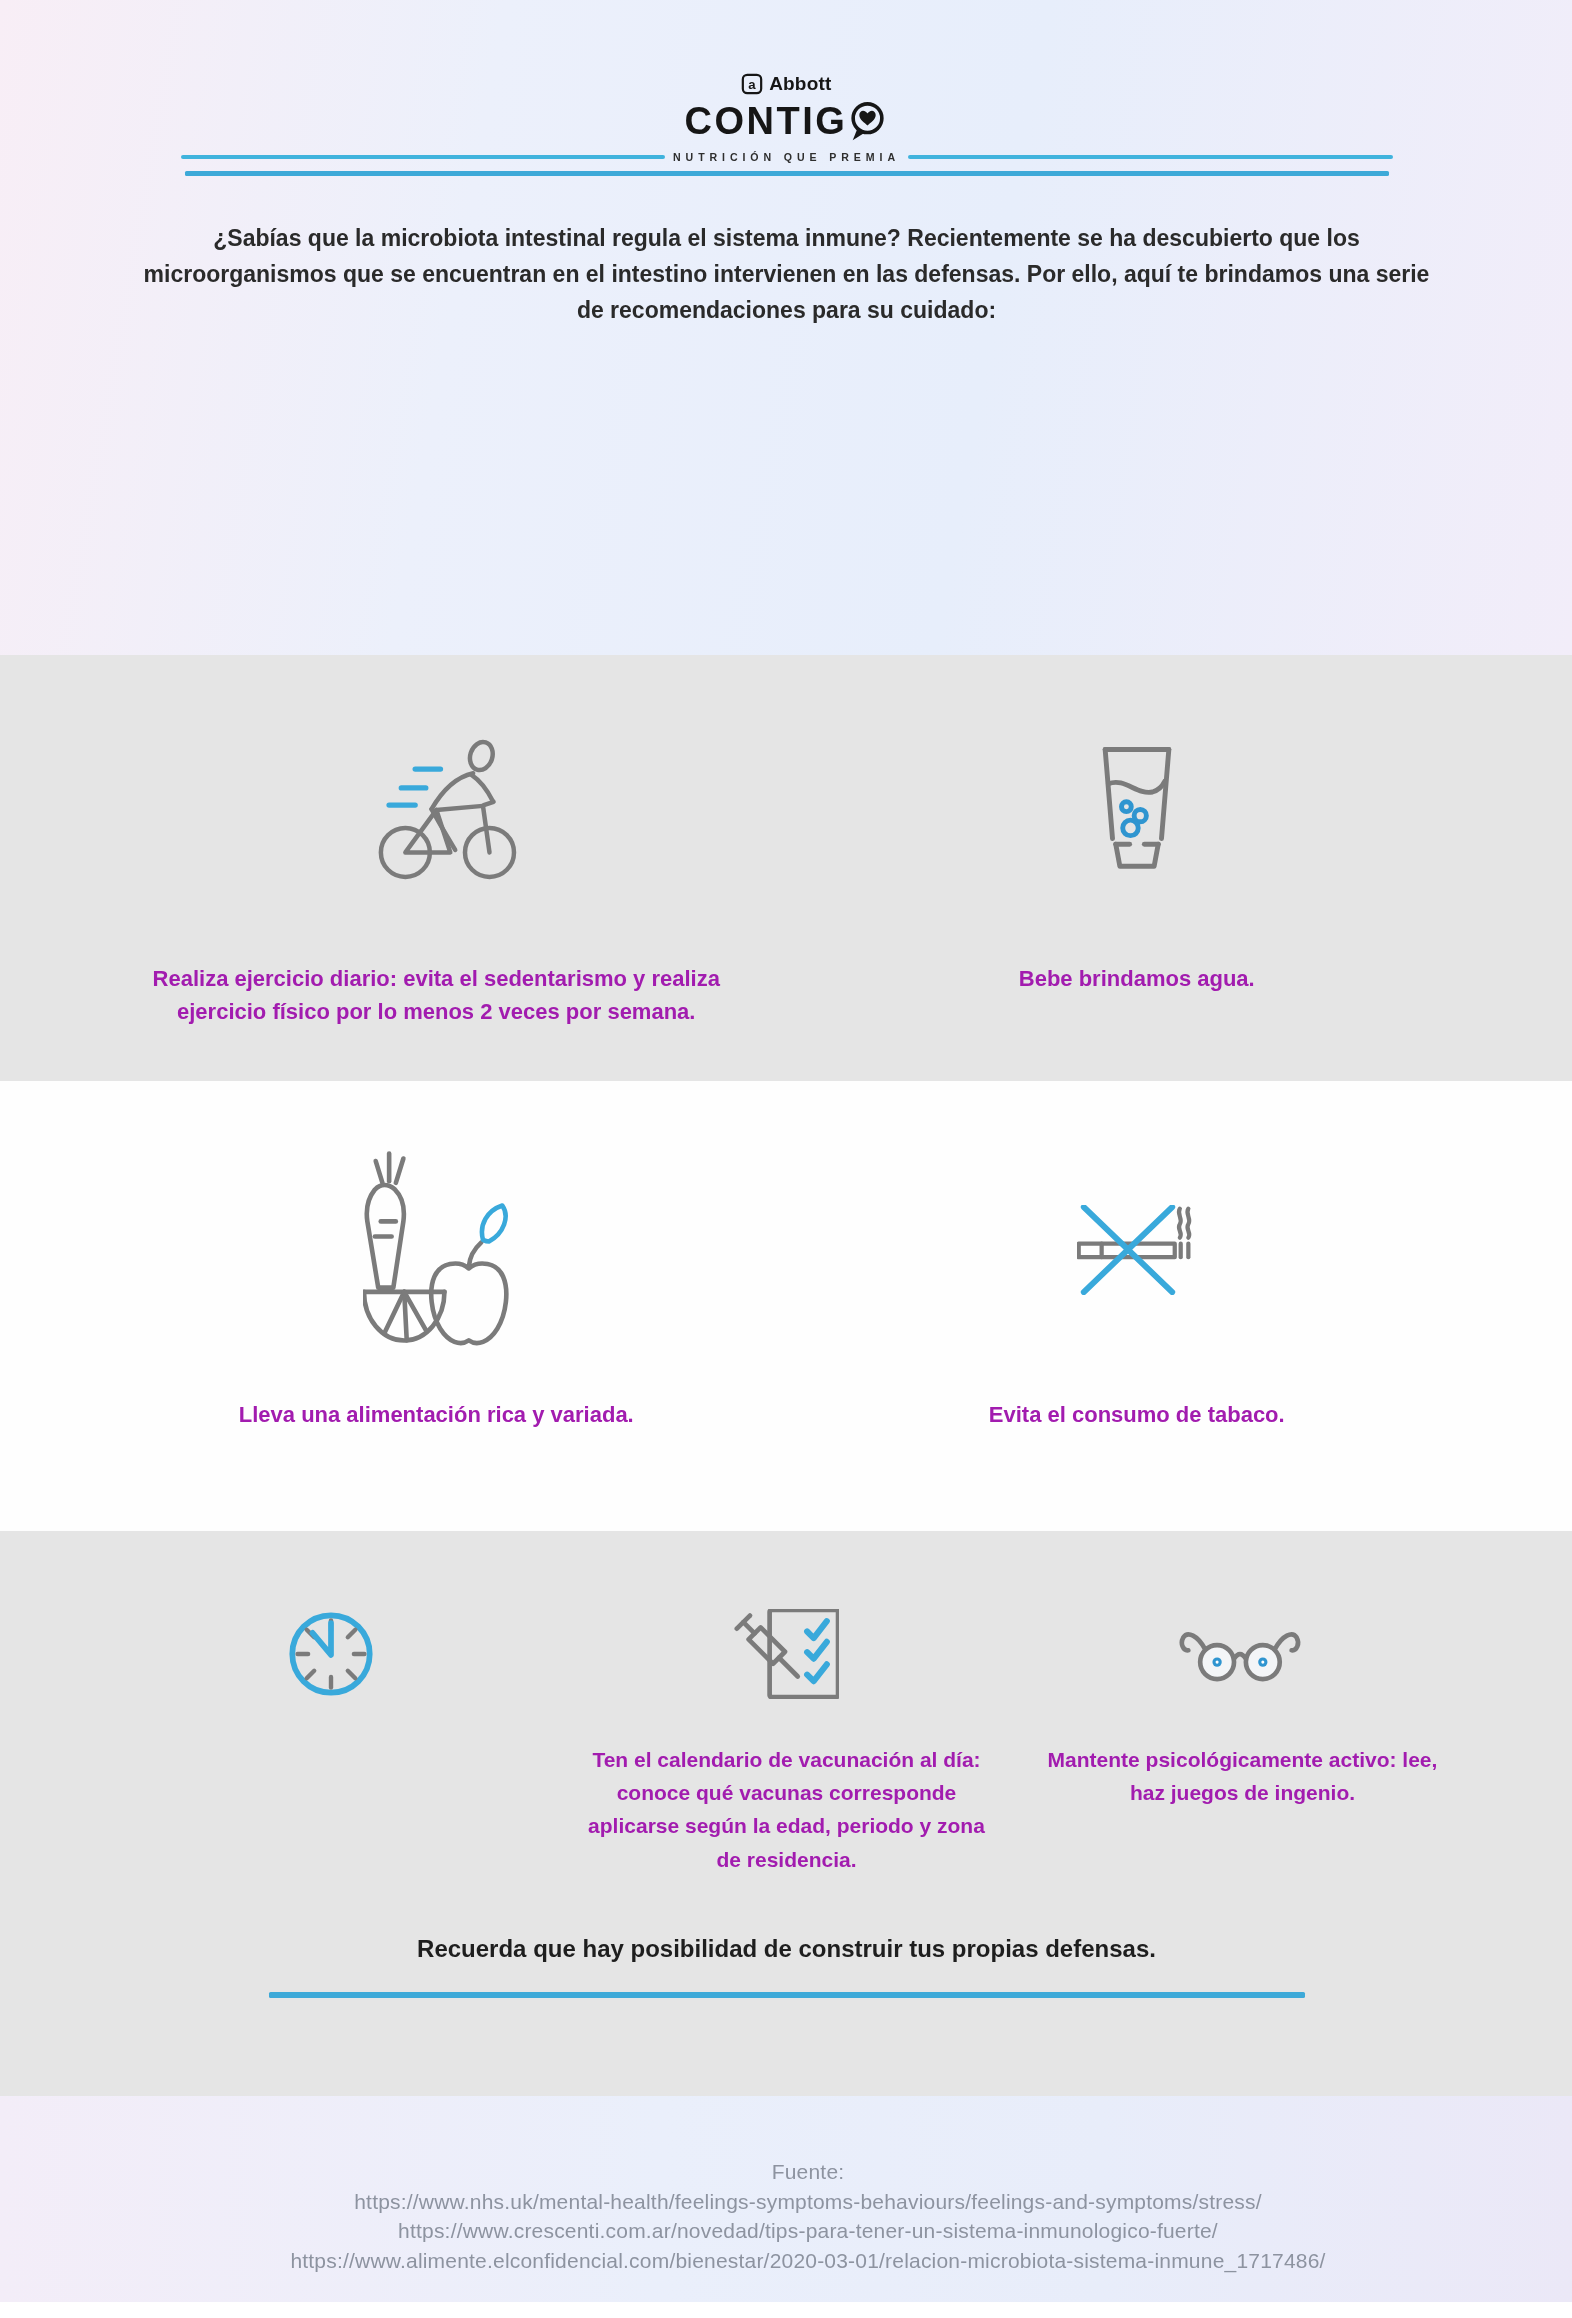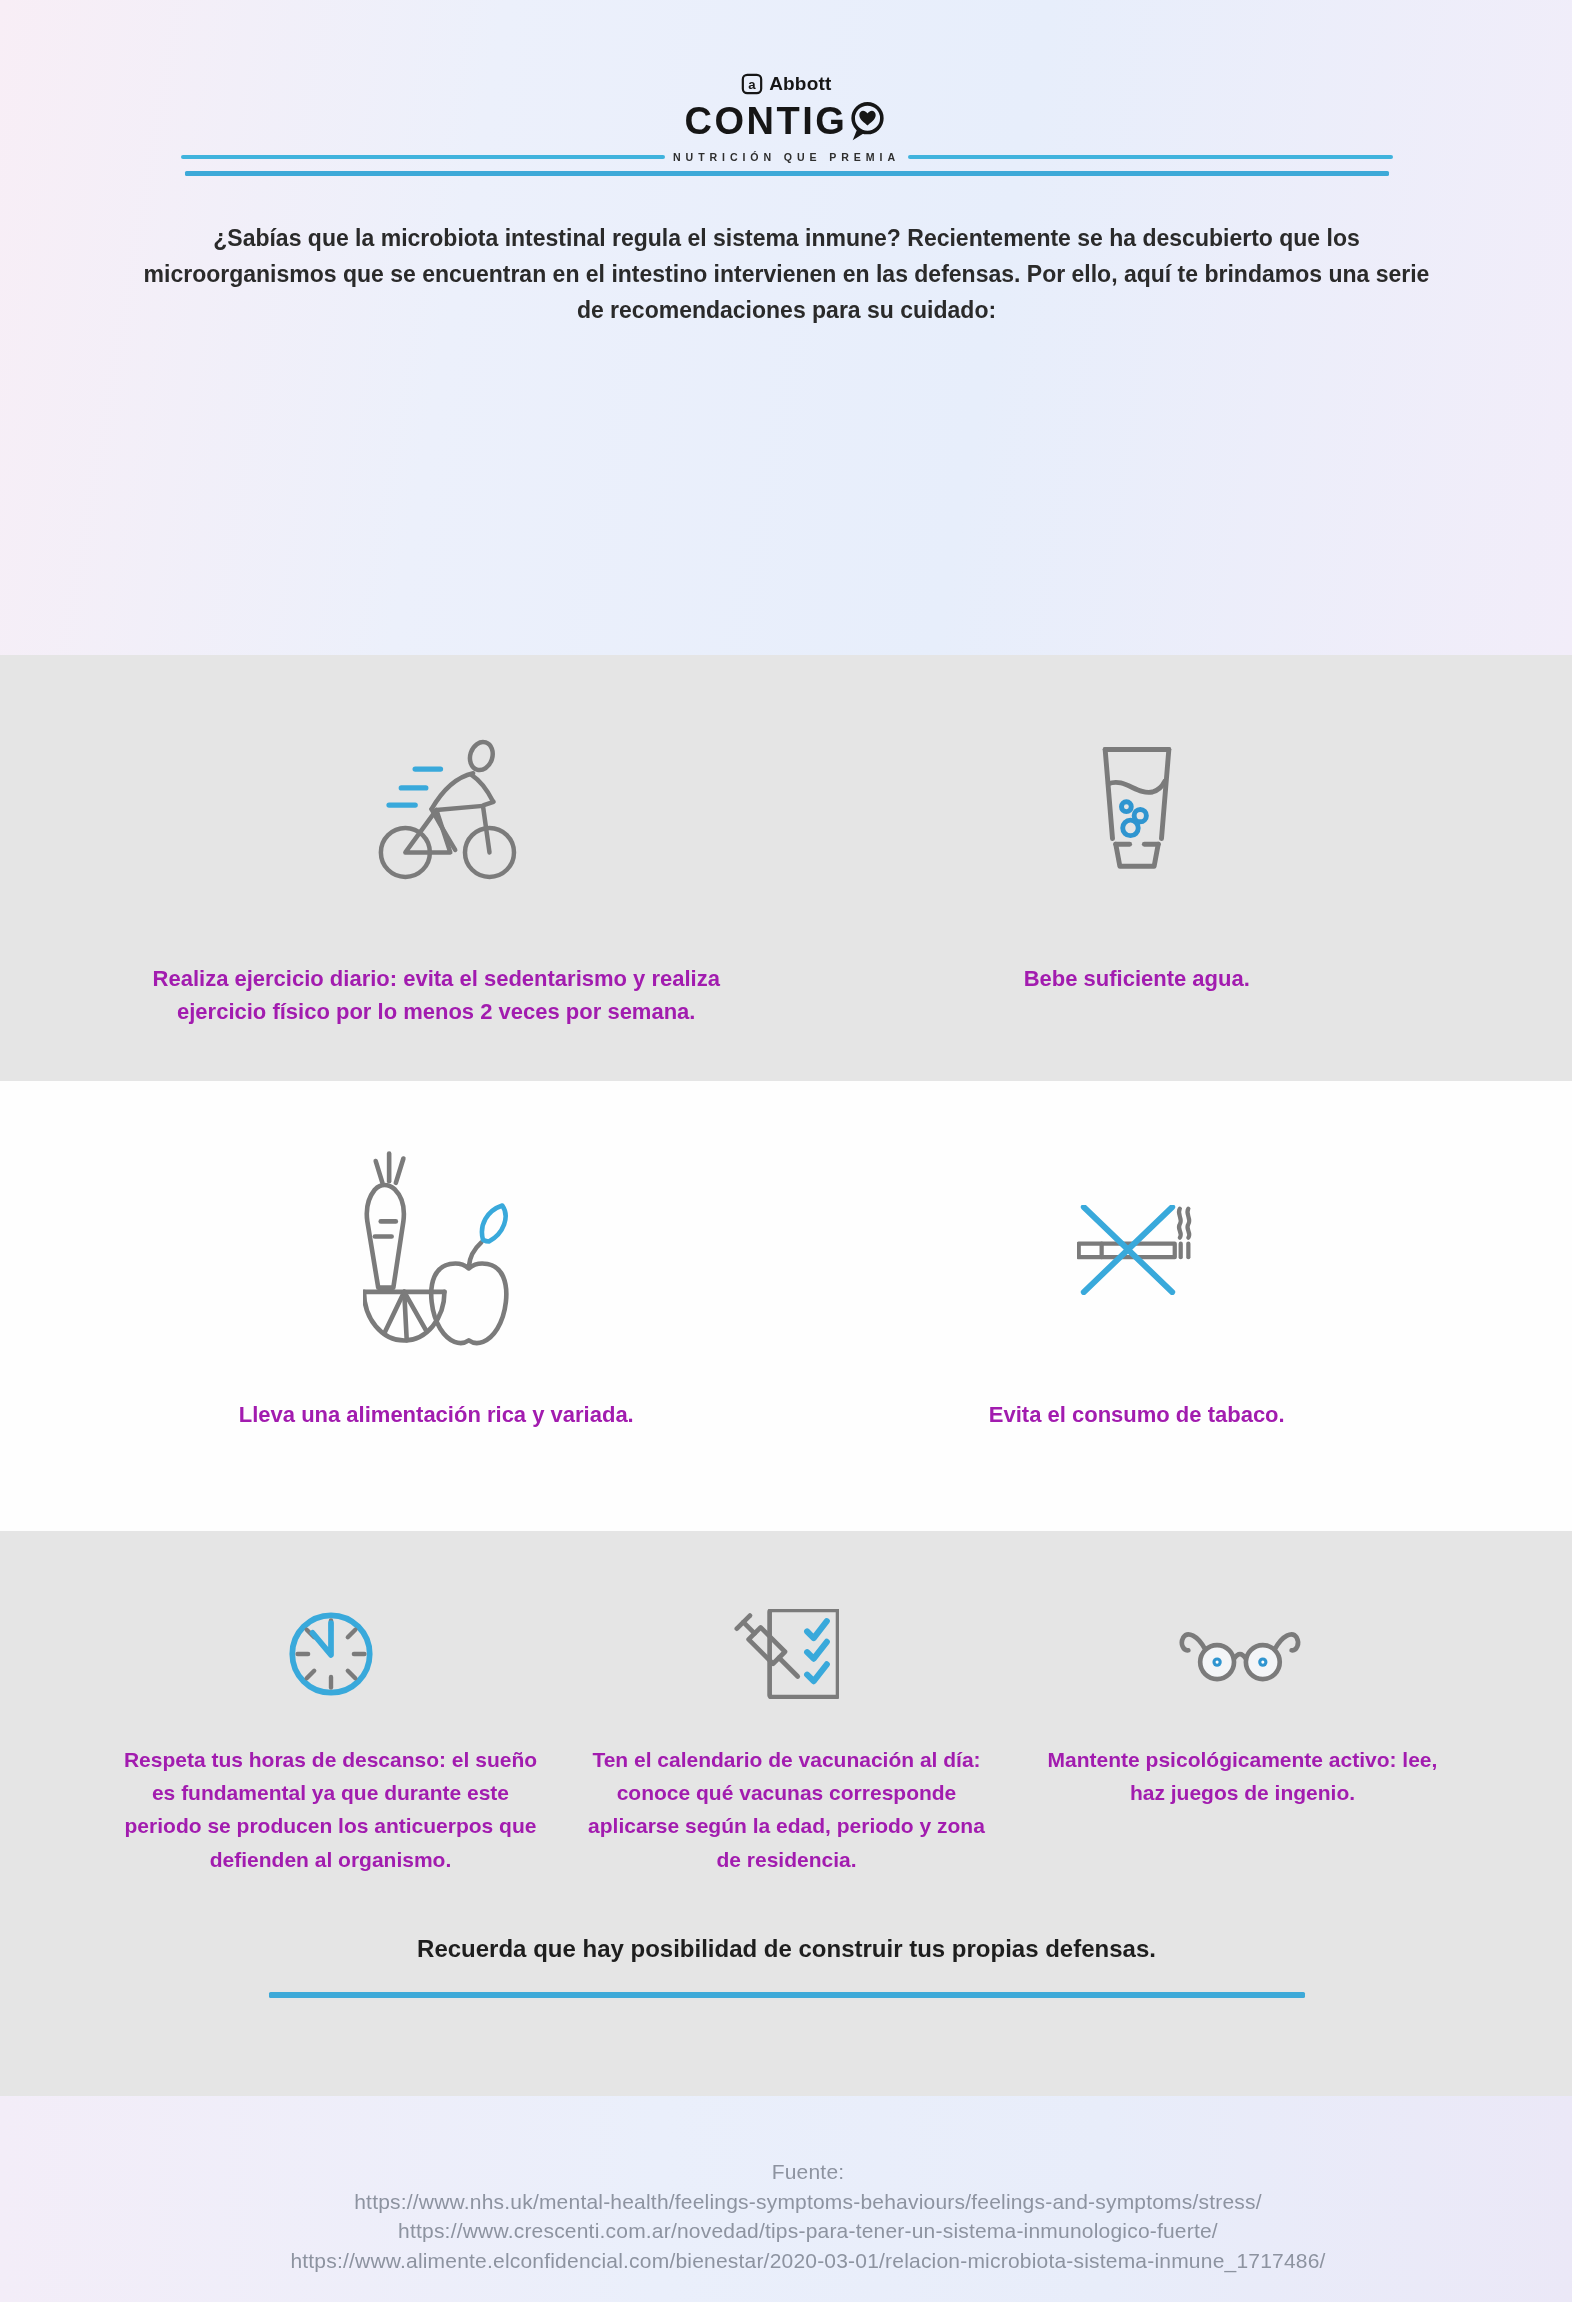--- a/index.html
+++ b/index.html
@@ -128,21 +128,21 @@
                 <path d="M64 124 H81"></path>
               <path d="M29 124 L34 151 H76 L81 124"></path>
             </g>
             <g stroke="#2f95d0" stroke-width="6">
               <circle cx="42" cy="78" r="6"></circle>
               <circle cx="59" cy="89" r="7.5"></circle>
               <circle cx="47" cy="104" r="9.5"></circle>
             </g>
           </svg>
         </div>
-        <p class="caption">Bebe suficiente agua.</p>
+        <p class="caption">Bebe brindamos agua.</p>
       </div>
     </div>
   </section>
 
   <section class="band-white">
     <div class="two-col">
       <div class="tip-cell">
         <div class="icon-box">
           <svg width="147" height="197" viewBox="0 0 175 235" fill="none" stroke-linecap="round" stroke-linejoin="round">
             <g stroke="#7b7b7b" stroke-width="5.5">
@@ -201,21 +201,20 @@
               <path d="M88 50 H76"></path>
               <path d="M77.6 77.6 L69.1 69.1"></path>
               <path d="M50 88 V76"></path>
               <path d="M22.4 77.6 L30.9 69.1"></path>
               <path d="M12 50 H24"></path>
               <path d="M22.4 22.4 L30.9 30.9"></path>
             </g>
             <path d="M29 26 L50 51 L50 15" stroke="#39a9db" stroke-width="6.5" stroke-linejoin="round"></path>
           </svg>
         </div>
-        <p class="caption">Respeta tus horas de descanso: el sueño es fundamental ya que durante este periodo se producen los anticuerpos que defienden al organismo.</p>
       </div>
 
       <div class="tip-cell">
         <div class="icon-box">
           <svg width="105" height="90" viewBox="0 0 112 96" fill="none" stroke-linecap="round" stroke-linejoin="round">
             <g stroke="#7b7b7b" stroke-width="5">
               <rect x="38" y="1" width="73" height="93" rx="2"></rect>
               <path d="M3 21 L17 7"></path>
               <path d="M10 14 L22 26"></path>
               <path d="M28.4 19.6 L54.4 45.6 L41.6 58.4 L15.6 32.4 Z"></path>

